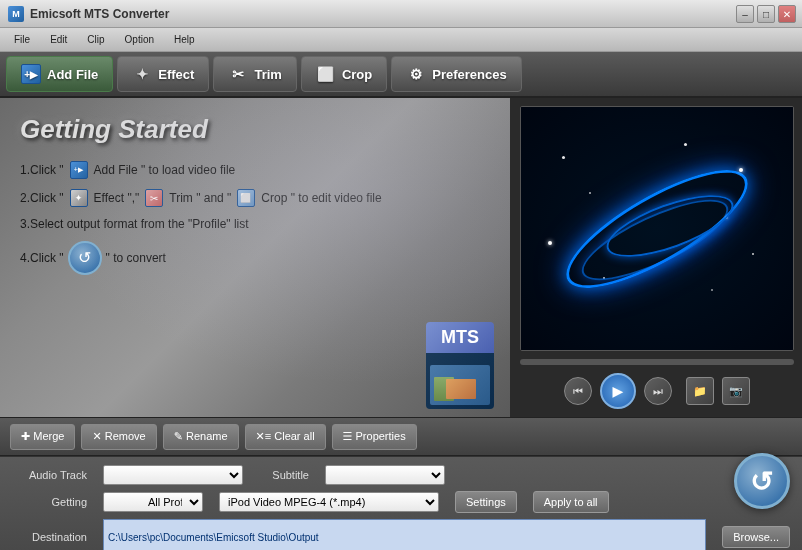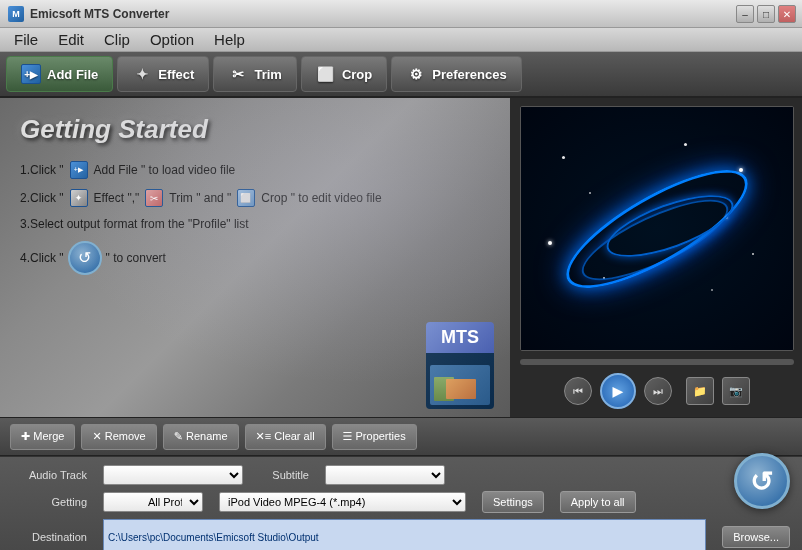--- a/index.html
+++ b/index.html
@@ -43,21 +43,21 @@
     .menu-bar {
       background: linear-gradient(to bottom, #d8d8d8, #b8b8b8);
       height: 24px;
       display: flex;
       align-items: center;
       padding: 0 4px;
       border-bottom: 1px solid #999;
     }
     .menu-item {
       padding: 2px 10px;
-      font-size: 15px;
+      font-size: 10px;
       color: #222;
       cursor: pointer;
       border-radius: 3px;
     }
 
     
     .toolbar {
       background: linear-gradient(to bottom, #5a5a5a, #3a3a3a);
       height: 46px;
       display: flex;
@@ -448,21 +448,21 @@
     <select class="settings-select" style="width:140px;"></select>
     <span class="settings-label" style="width:50px;text-align:right;">Subtitle</span>
     <select class="settings-select" style="width:120px;"></select>
   </div>
 
   <div class="settings-row">
     <span class="settings-label">Getting</span>
     <select class="settings-select" style="width:100px;padding-left:40px;">
       <option>All Profiles</option>
     </select>
-    <select class="settings-select" style="width:247px;">
+    <select class="settings-select" style="width:220px;">
       <option>iPod Video MPEG-4 (*.mp4)</option>
     </select>
     <button class="settings-btn">Settings</button>
     <button class="settings-btn">Apply to all</button>
   </div>
 
   <div class="settings-row">
     <span class="settings-label">Destination</span>
     <input class="dest-input" type="text" value="C:\Users\pc\Documents\Emicsoft Studio\Output" style="">
     <button class="settings-btn">Browse...</button>

